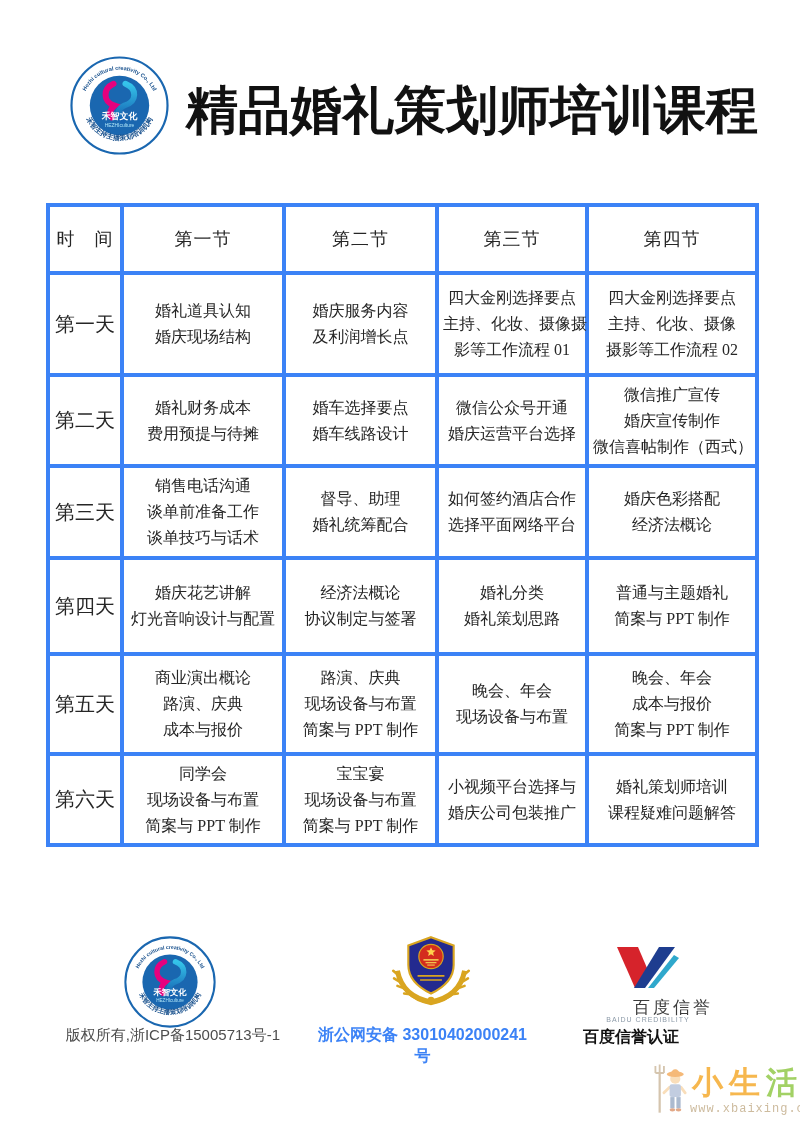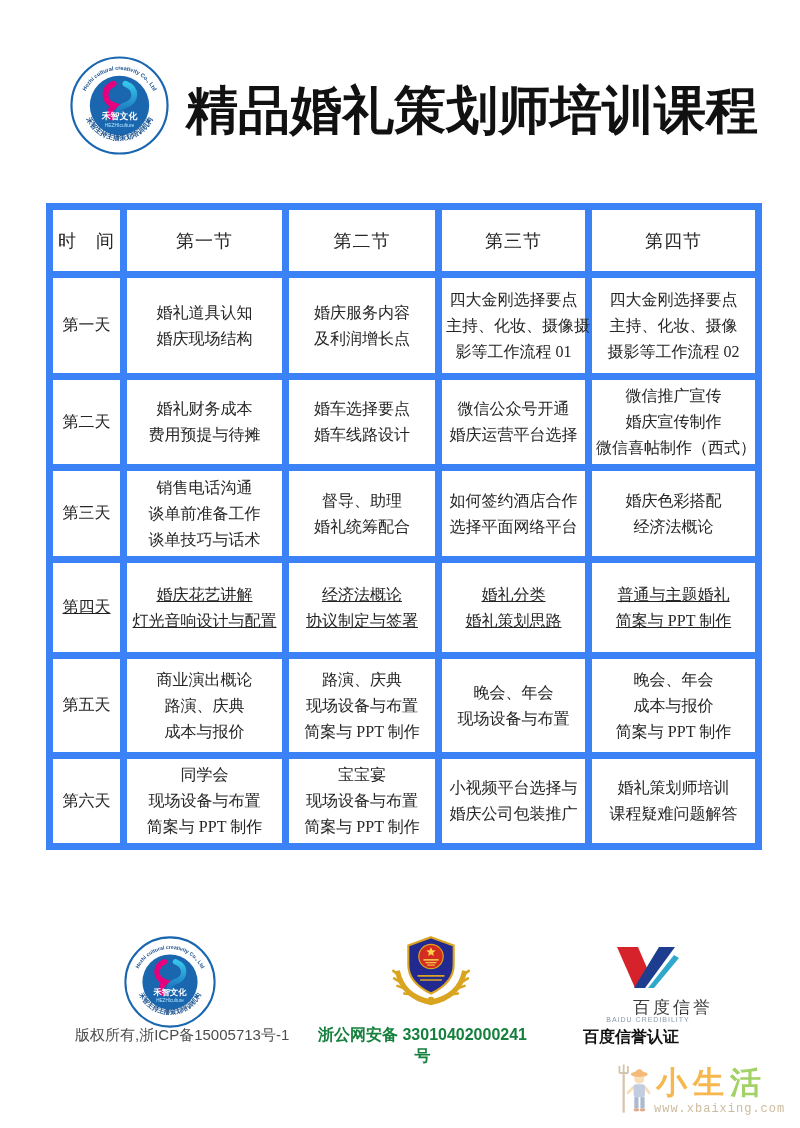--- a/index.html
+++ b/index.html
@@ -10,51 +10,51 @@
   .hz-logo{position:absolute;}
   .hz-logo.top{left:70px;top:56px;width:99px;height:99px;}
   .hz-logo.foot{left:124px;top:936px;width:92px;height:92px;}
   .page-title{position:absolute;left:186px;top:82px;width:560px;
               font-size:52px;font-weight:700;letter-spacing:0px;line-height:1.1;
               color:#111;white-space:nowrap;}
 
   
   table.course{position:absolute;left:46px;top:203px;width:709px;border-collapse:collapse;
                table-layout:fixed;}
-  table.course td,table.course th{border:7px solid #3b82f6;text-align:center;vertical-align:middle;
+  table.course td,table.course th{border:4px solid #3b82f6;text-align:center;vertical-align:middle;
                font-weight:400;color:#262626;padding:2px 4px;}
   table.course col.c0{width:74px;} table.course col.c1{width:162px;}
   table.course col.c2{width:153px;} table.course col.c3{width:150px;}
   table.course col.c4{width:170px;}
   table.course tr.hd{height:68px;} table.course tr.hd th{font-size:18px;letter-spacing:1px;}
   table.course tbody tr:nth-child(1){height:102px;}
   table.course tbody tr:nth-child(2){height:91px;}
   table.course tbody tr:nth-child(3){height:92px;}
-  table.course tbody tr:nth-child(4){height:96px;text-decoration:underline;}
+  table.course tbody tr:nth-child(4){height:96px;}
   table.course tbody tr:nth-child(5){height:100px;}
   table.course tbody tr:nth-child(6){height:91px;}
-  table.course td.day{font-size:16px;}
+  table.course td.day{font-size:20px;}
   table.course td .line{font-size:16px;line-height:26px;white-space:nowrap;}
 
   
-  .icp-text{position:absolute;left:60px;top:1026px;width:220px;text-align:left;
-            font-family:"Liberation Sans","DejaVu Sans",sans-serif;font-size:15px;color:#4d4d4d;margin-left:15px;}
+  .icp-text{position:absolute;left:60px;top:1026px;width:220px;text-align:right;
+            font-family:"Liberation Sans","DejaVu Sans",sans-serif;font-size:15px;color:#4d4d4d;}
   .police-badge{position:absolute;left:389px;top:926px;width:84px;height:82px;}
   .police-text{position:absolute;left:315px;top:1025px;width:215px;text-align:center;
-            font-family:"Liberation Sans","DejaVu Sans",sans-serif;font-size:16px;font-weight:700;color:#15803d;}
+            font-family:"Liberation Sans","DejaVu Sans",sans-serif;font-size:16px;font-weight:700;color:#3b82f6;}
   .baidu-logo{position:absolute;left:611px;top:942px;width:72px;height:50px;}
   .baidu-title{position:absolute;left:583px;top:996px;width:130px;text-align:right;
             font-family:"Liberation Sans","DejaVu Sans",sans-serif;font-size:17px;color:#3c3c3c;letter-spacing:3px;}
   .baidu-sub{position:absolute;left:583px;top:1016px;width:130px;text-align:center;
             font-family:"Liberation Sans","DejaVu Sans",sans-serif;font-size:7px;color:#8c9aa8;letter-spacing:1px;}
   .baidu-caption{position:absolute;left:583px;top:1027px;width:130px;text-align:left;
             font-family:Liberation Serif, serif;font-size:16px;font-weight:700;color:#111;}
 
   
-  .watermark{position:absolute;left:616px;top:1060px;width:146px;height:62px;}
+  .watermark{position:absolute;left:652px;top:1060px;width:146px;height:62px;}
   .mascot{position:absolute;left:2px;top:4px;width:34px;height:52px;opacity:.75;}
   .site-name{position:absolute;left:40px;top:2px;font-size:31px;font-weight:700;letter-spacing:6px;
              font-family:"Liberation Sans","DejaVu Sans",sans-serif;opacity:.8;white-space:nowrap;}
   .site-name .orange{color:#f5a623;} .site-name .green{color:#8cc63f;}
   .site-url{position:absolute;left:38px;top:42px;font-size:12px;letter-spacing:1px;color:#cdbb9e;
              font-family:"Liberation Mono","DejaVu Sans Mono",monospace;}
 </style>
 </head>
 <body>
 

